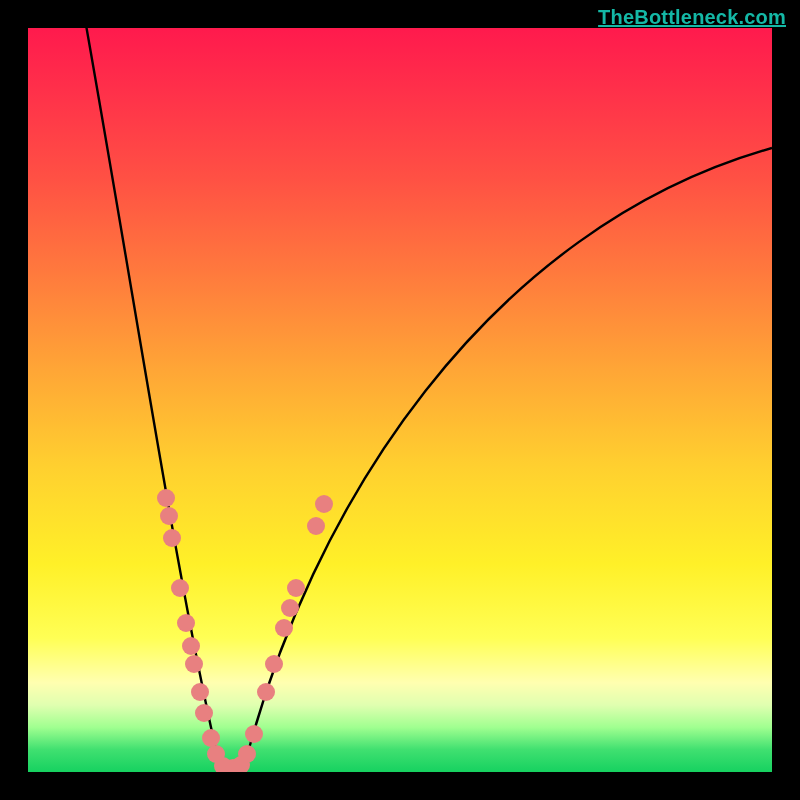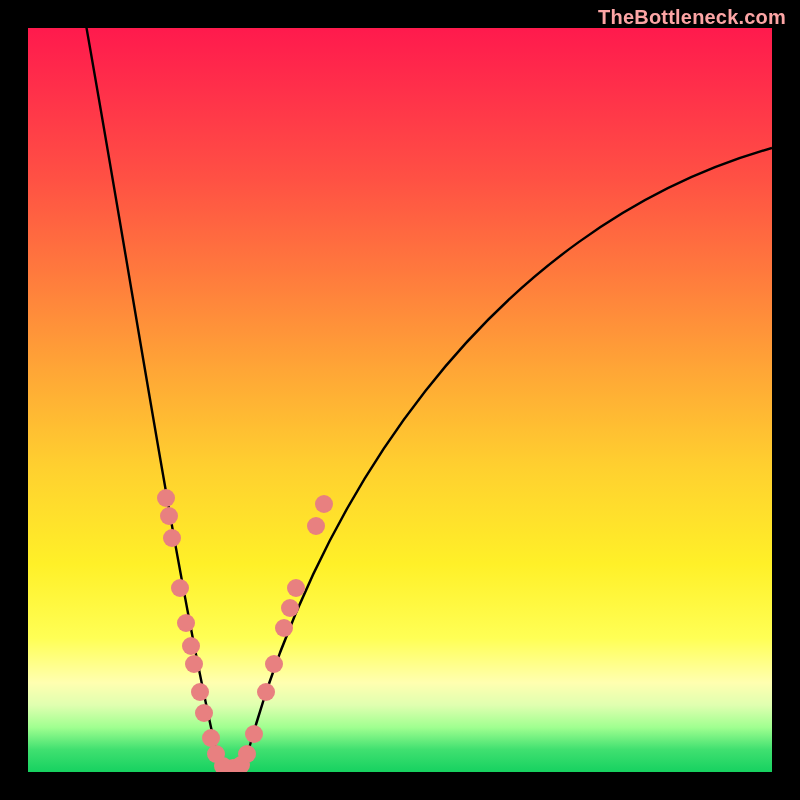--- a/index.html
+++ b/index.html
@@ -36,25 +36,26 @@
       #e0ffb0 91%,
       #a0ff90 94%,
       #40e070 97%,
       #16d160 100%
     );
   }
   .watermark {
     position: absolute;
     top: 6px;
     right: 14px;
-    color: #fca5a5;
+    color: #14b8a6;
     font-size: 20px;
     font-weight: 600;
     letter-spacing: 0.2px;
     z-index: 5;
+    text-decoration: underline;
   }
   svg.curves {
     position: absolute;
     inset: 0;
     z-index: 3;
   }
   svg.dots {
     position: absolute;
     inset: 0;
     z-index: 4;

